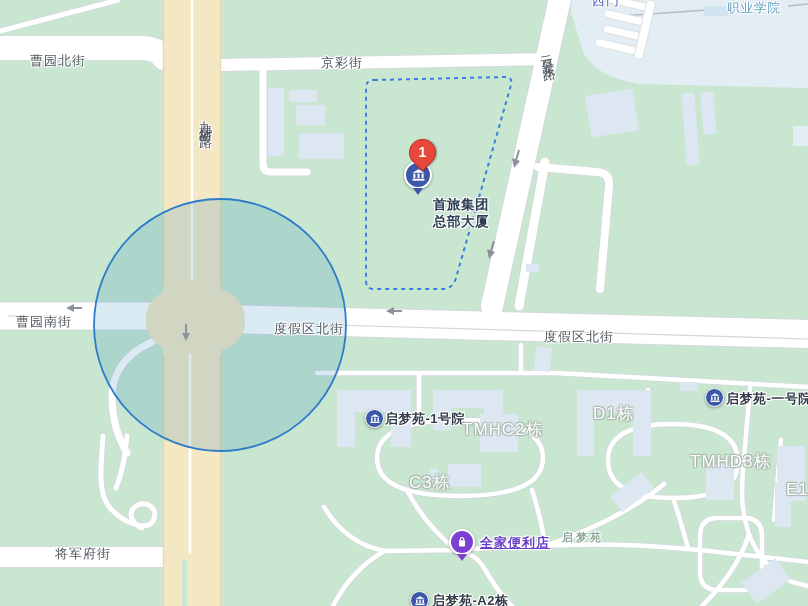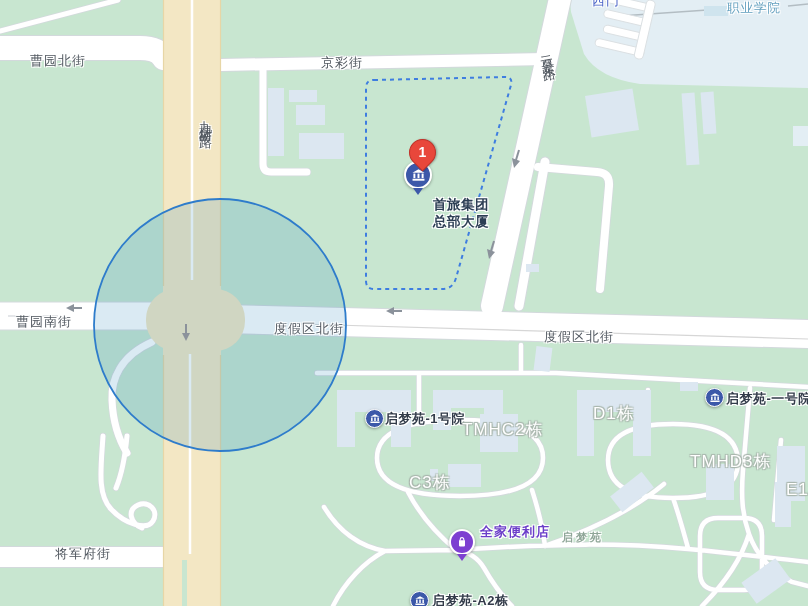--- a/index.html
+++ b/index.html
@@ -279,15 +279,15 @@
     </svg>
   </div>
 
   <div class="pin-purple" style="left:449px;top:529px;">
     <svg width="12" height="12" viewBox="0 0 12 12">
       <path d="M3,4.2 h6 v5.2 a1.1,1.1 0 0 1 -1.1,1.1 h-3.8 a1.1,1.1 0 0 1 -1.1,-1.1 z" fill="#fff"></path>
       <path d="M4.2,4.6 v-1.2 a1.8,1.8 0 0 1 3.6,0 v1.2" stroke="#fff" stroke-width="1.1" fill="none"></path>
     </svg>
     <span class="tail"></span>
   </div>
-  <div class="lbl store" style="left:480px;top:523px;">全家便利店</div>
+  <div class="lbl store" style="left:480px;top:534px;text-decoration:underline;">全家便利店</div>
 
 </div>
 
 </body></html>

